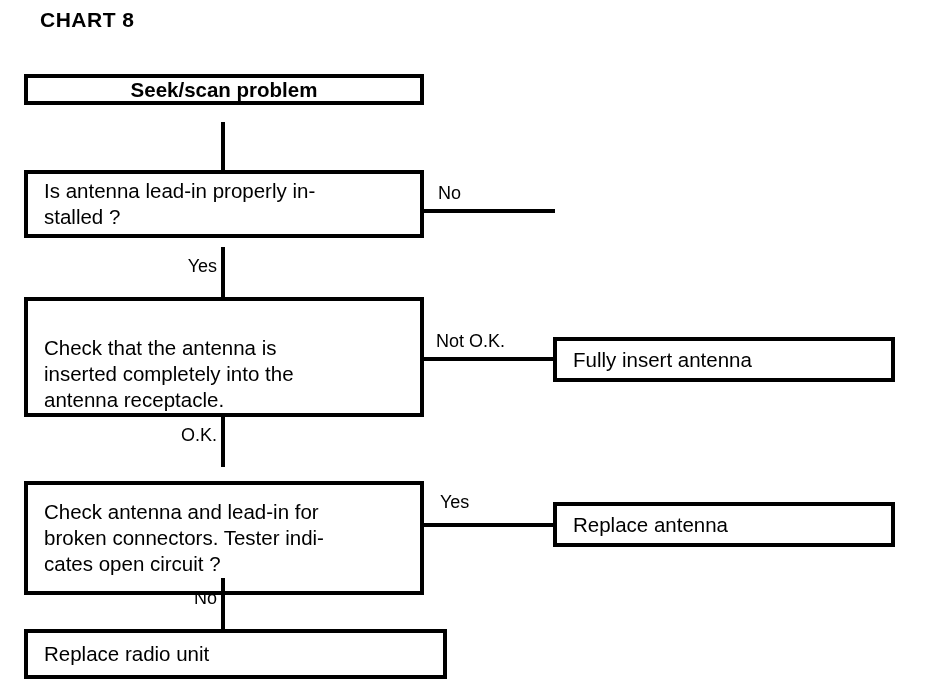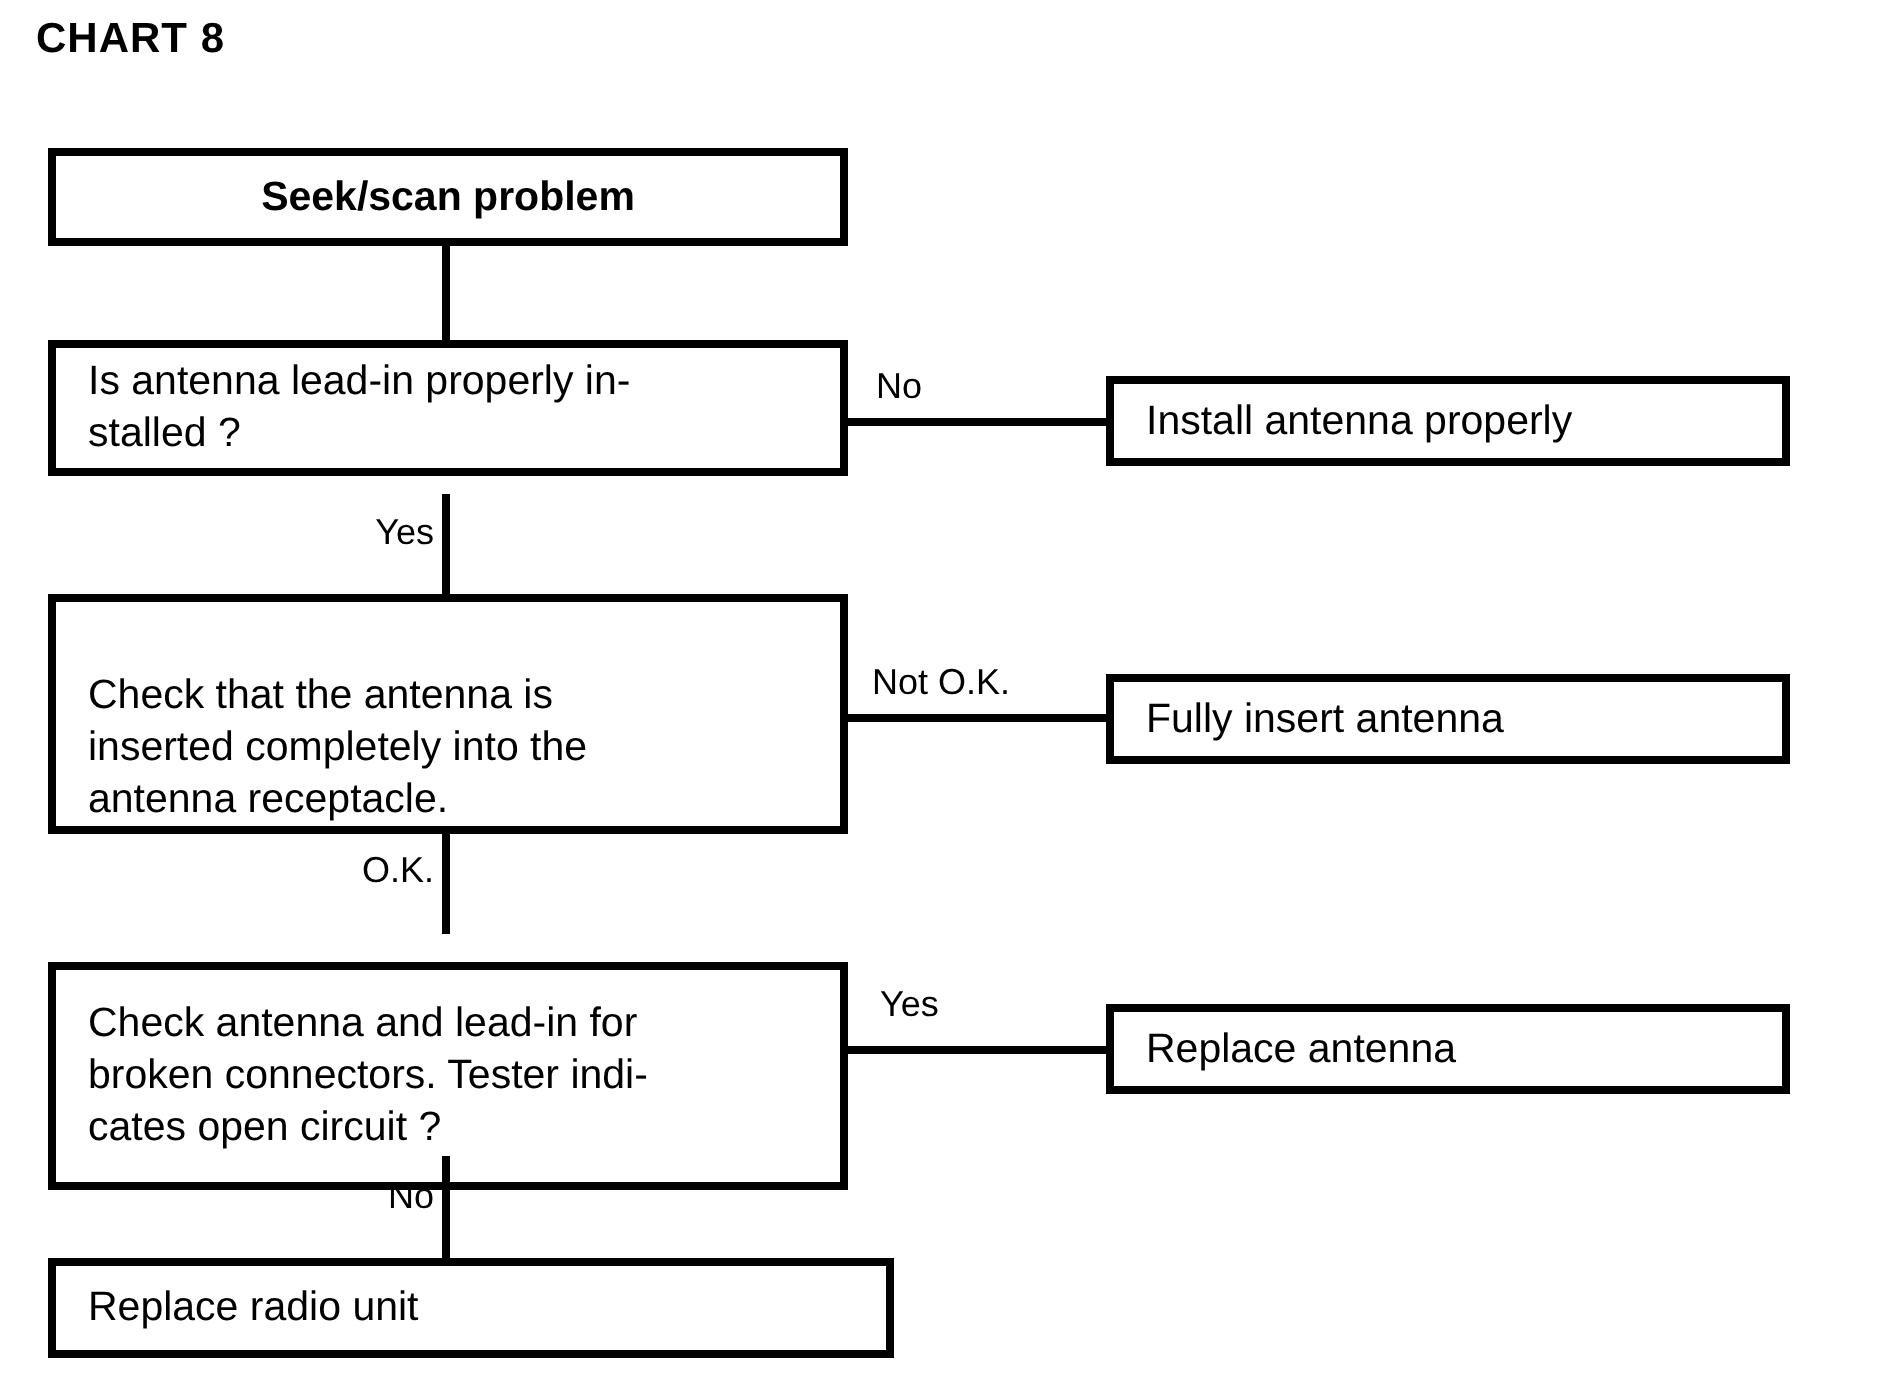--- a/index.html
+++ b/index.html
@@ -11,21 +11,21 @@
     position: relative;
     width: 944px;
     height: 698px;
     background: #ffffff;
     overflow: hidden;
     font-family: "Liberation Sans", sans-serif;
     color: #000000;
   }
   .chart-title {
     position: absolute;
-    left: 18px;
+    left: 40px;
     top: 8px;
     font-size: 21px;
     font-weight: bold;
     letter-spacing: 0.5px;
   }
   .node {
     position: absolute;
     box-sizing: border-box;
     border: 4px solid #000000;
     background: #ffffff;
@@ -63,37 +63,34 @@
   .edge-label.right-of-line { text-align: left; }
   .edge-label.left-of-line { text-align: right; }
 </style>
 </head>
 <body>
 
 <div id="page">
 
   <div class="chart-title">CHART 8</div>
 
-  <div class="node center" style="left:24px; top:74px; width:400px; height:49px;">
+  <div class="node center" style="left:24px; top:74px; width:400px; height:31px;">
     <span class="node-text">Seek/scan problem</span>
   </div>
 
   <div class="conn v" style="left:221px; top:122px; height:50px;"></div>
 
   <div class="node leftpad" style="left:24px; top:170px; width:400px; height:68px;">
     <span class="node-text">Is antenna lead-in properly in-
 stalled ?</span>
   </div>
 
   <div class="conn h" style="left:424px; top:209px; width:131px;"></div>
   <div class="edge-label right-of-line" style="left:438px; top:182px;">No</div>
 
-  <div class="node leftpad" style="left:553px; top:188px; width:342px; height:45px;">
-    <span class="node-text">Install antenna properly</span>
-  </div>
 
   <div class="conn v" style="left:221px; top:247px; height:51px;"></div>
   <div class="edge-label left-of-line" style="left:121px; top:255px; width:96px;">Yes</div>
 
   <div class="node leftpad" style="left:24px; top:297px; width:400px; height:120px;align-items:flex-end;">
     <span class="node-text">Check that the antenna is
 inserted completely into the
 antenna receptacle.</span>
   </div>
 

